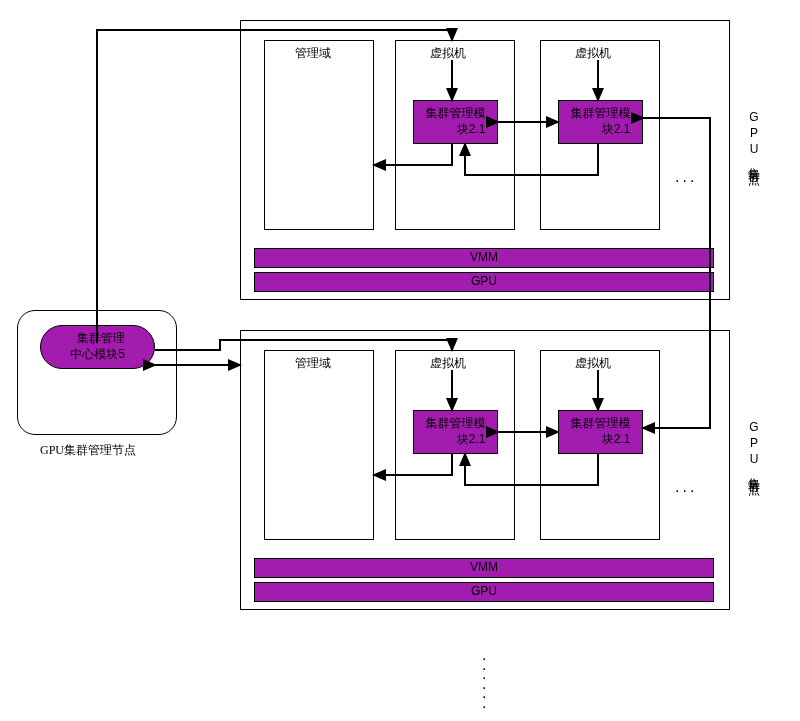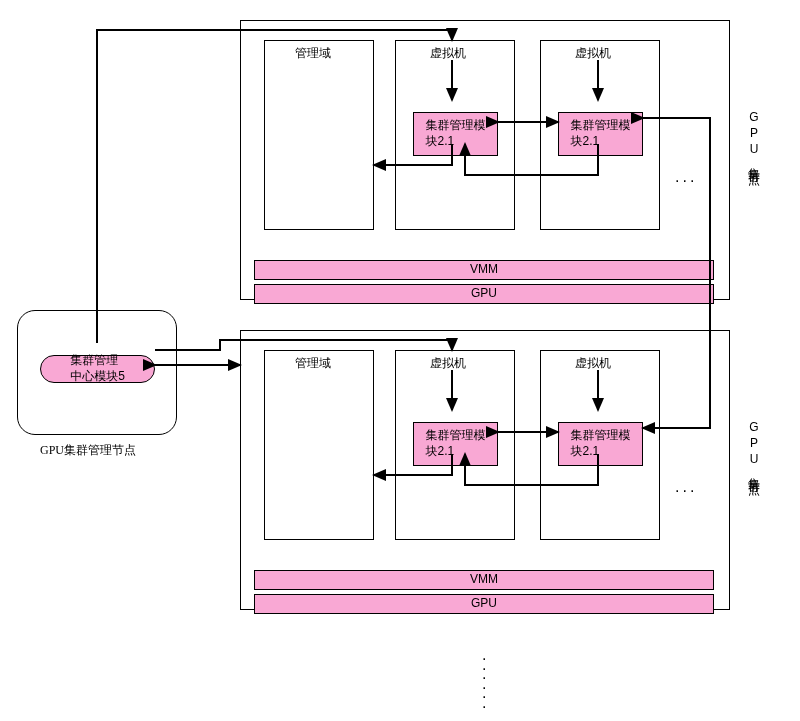--- a/index.html
+++ b/index.html
@@ -16,27 +16,26 @@
       inset: 0;
     }
     .box {
       position: absolute;
       border: 1.5px solid #000;
       background: #fff;
     }
     .label-box {
       position: absolute;
       border: 1.5px solid #000;
-      background: #f9a8d4;
+      background: #a21caf;
       display: flex;
       align-items: center;
       justify-content: center;
-      text-align: left;
+      text-align: right;
       line-height: 1.3;
-      margin-top: 12px;
     }
     .text {
       position: absolute;
       text-align: center;
       font-family: Liberation Serif, serif;
     }
     .vtext {
       position: absolute;
       writing-mode: vertical-rl;
       text-orientation: upright;
@@ -65,21 +64,21 @@
       font-size: 16px;
       line-height: 0.6;
     }
   </style>
 </head>
 <body>
 
 <div class="container">
 
   <div class="box rounded" style="left:17px; top:310px; width:160px; height:125px;"></div>
-  <div class="label-box pill" style="left:40px; top:343px; width:115px; height:28px; white-space:pre-line;">集群管理
+  <div class="label-box pill" style="left:40px; top:325px; width:115px; height:44px; white-space:pre-line;">集群管理
 中心模块5</div>
   <div class="text" style="left:40px; top:442px;">GPU集群管理节点</div>
 
   <div class="box" style="left:240px; top:20px; width:490px; height:280px;"></div>
   <div class="vtext" style="left:745px; top:110px;">GPU集群节点</div>
 
   <div class="box" style="left:264px; top:40px; width:110px; height:190px;"></div>
   <div class="text" style="left:295px; top:45px;">管理域</div>
 
   <div class="box" style="left:395px; top:40px; width:120px; height:190px;"></div>

